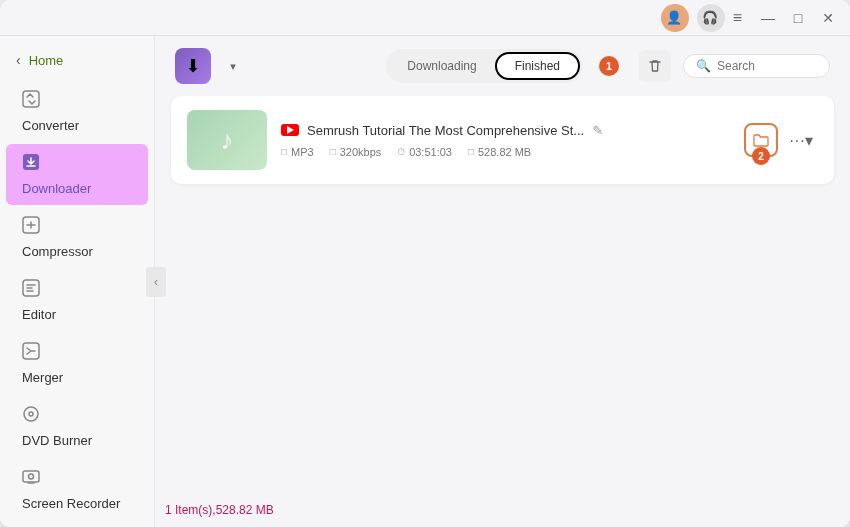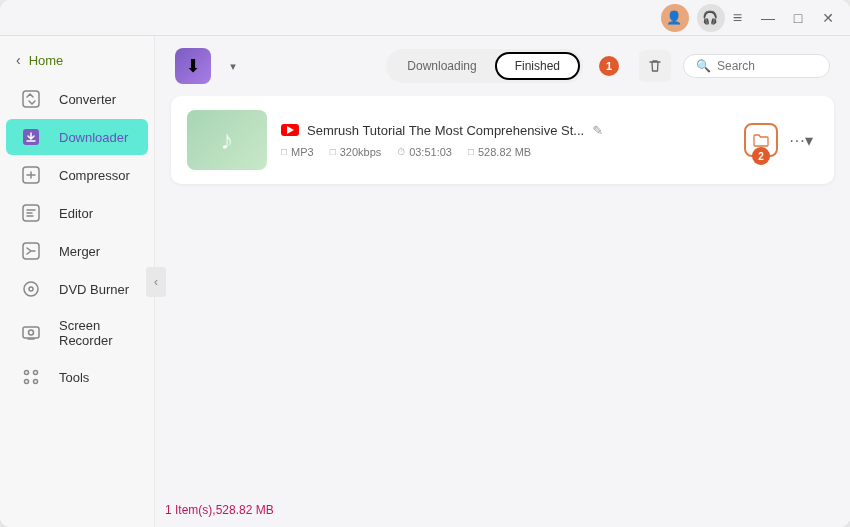--- a/index.html
+++ b/index.html
@@ -16,22 +16,22 @@
     .hamburger { font-size: 16px; color: #666; margin-right: 8px; cursor: pointer; }
 
     
     .main-layout { display: flex; flex: 1; overflow: hidden; }
 
     
     .sidebar { width: 155px; background: #f7f7f7; border-right: 1px solid #e8e8e8; display: flex; flex-direction: column; padding-top: 8px; flex-shrink: 0; position: relative; }
     .sidebar-home { display: flex; align-items: center; gap: 8px; padding: 8px 16px; cursor: pointer; margin-bottom: 4px; }
     .sidebar-home-arrow { font-size: 14px; color: #555; }
     .sidebar-home-label { font-size: 13px; color: #4d7c0f; }
-    .sidebar-item { display: flex; align-items: center; gap: 19px; padding: 9px 16px; cursor: pointer; border-radius: 6px; margin: 1px 6px; }
-    .sidebar-item.active { background: #5eead4; }
+    .sidebar-item { display: flex; align-items: flex-start; gap: 10px; padding: 9px 16px; cursor: pointer; border-radius: 6px; margin: 1px 6px; flex-direction: column; }
+    .sidebar-item.active { background: #f0abfc; }
     .sidebar-item-icon { width: 18px; height: 18px; display: flex; align-items: center; justify-content: center; flex-shrink: 0; }
     .sidebar-item-label { font-size: 13px; color: #333; }
     .sidebar-item.active .sidebar-item-label { color: #6b4fbb; font-weight: 500; }
     .sidebar-collapse { position: absolute; right: -12px; top: 50%; transform: translateY(-50%); width: 20px; height: 30px; background: #e8e8e8; border-radius: 3px; display: flex; align-items: center; justify-content: center; cursor: pointer; z-index: 10; }
 
     
     .content { flex: 1; background: #f5f5f7; display: flex; flex-direction: column; overflow: hidden; }
 
     
     .topbar { display: flex; align-items: center; padding: 12px 20px; gap: 12px; flex-shrink: 0; }

